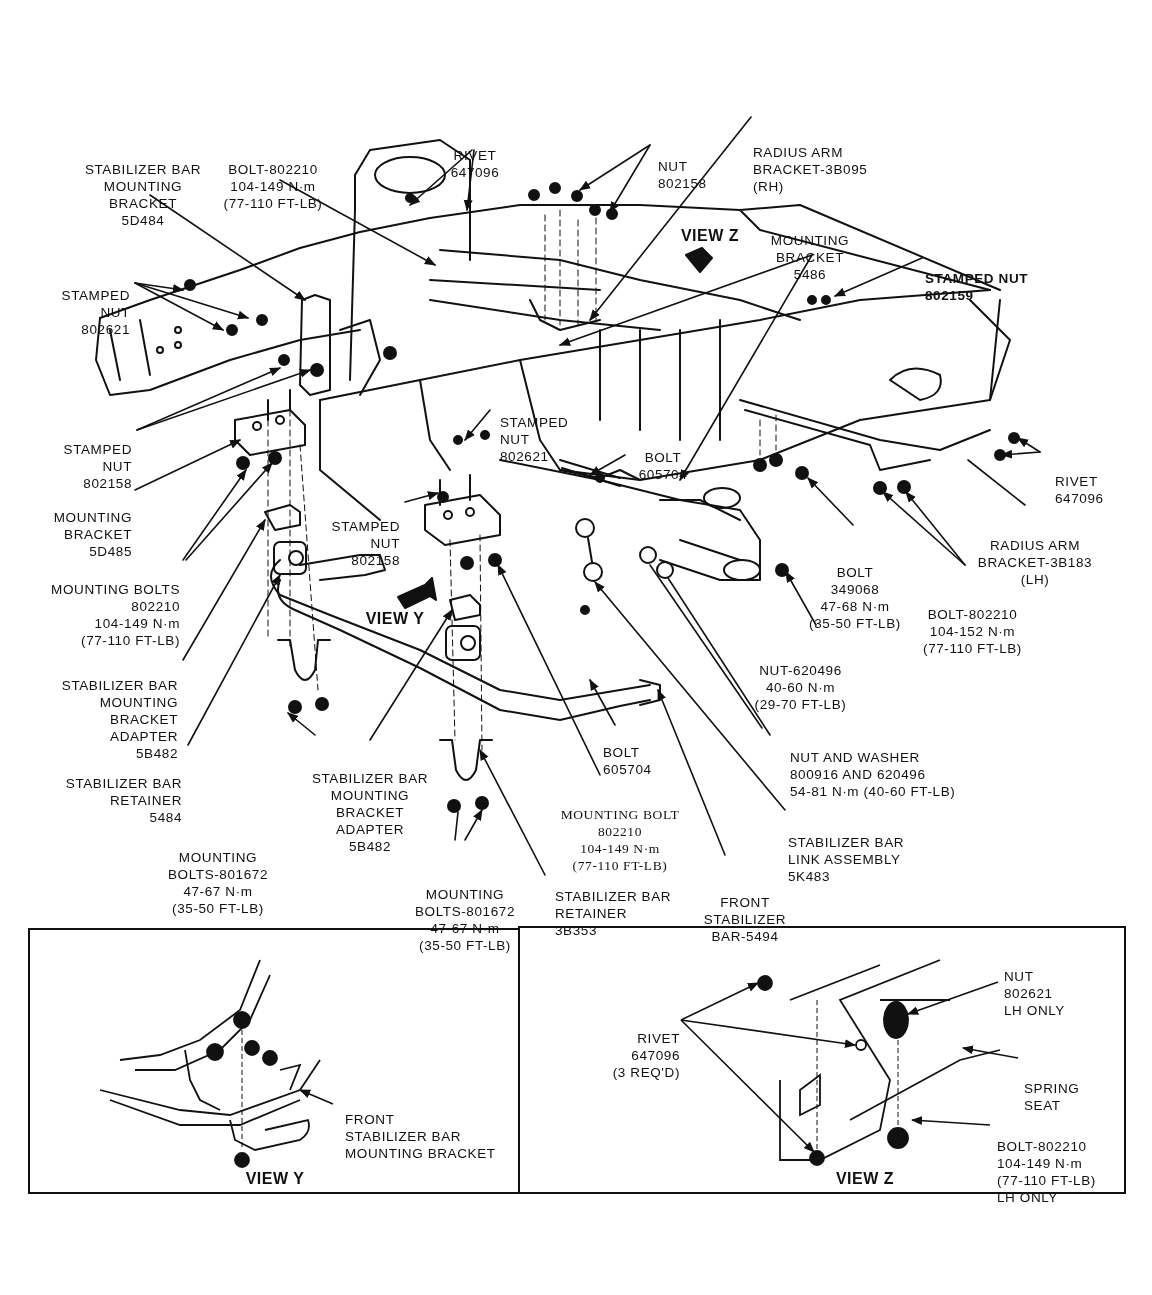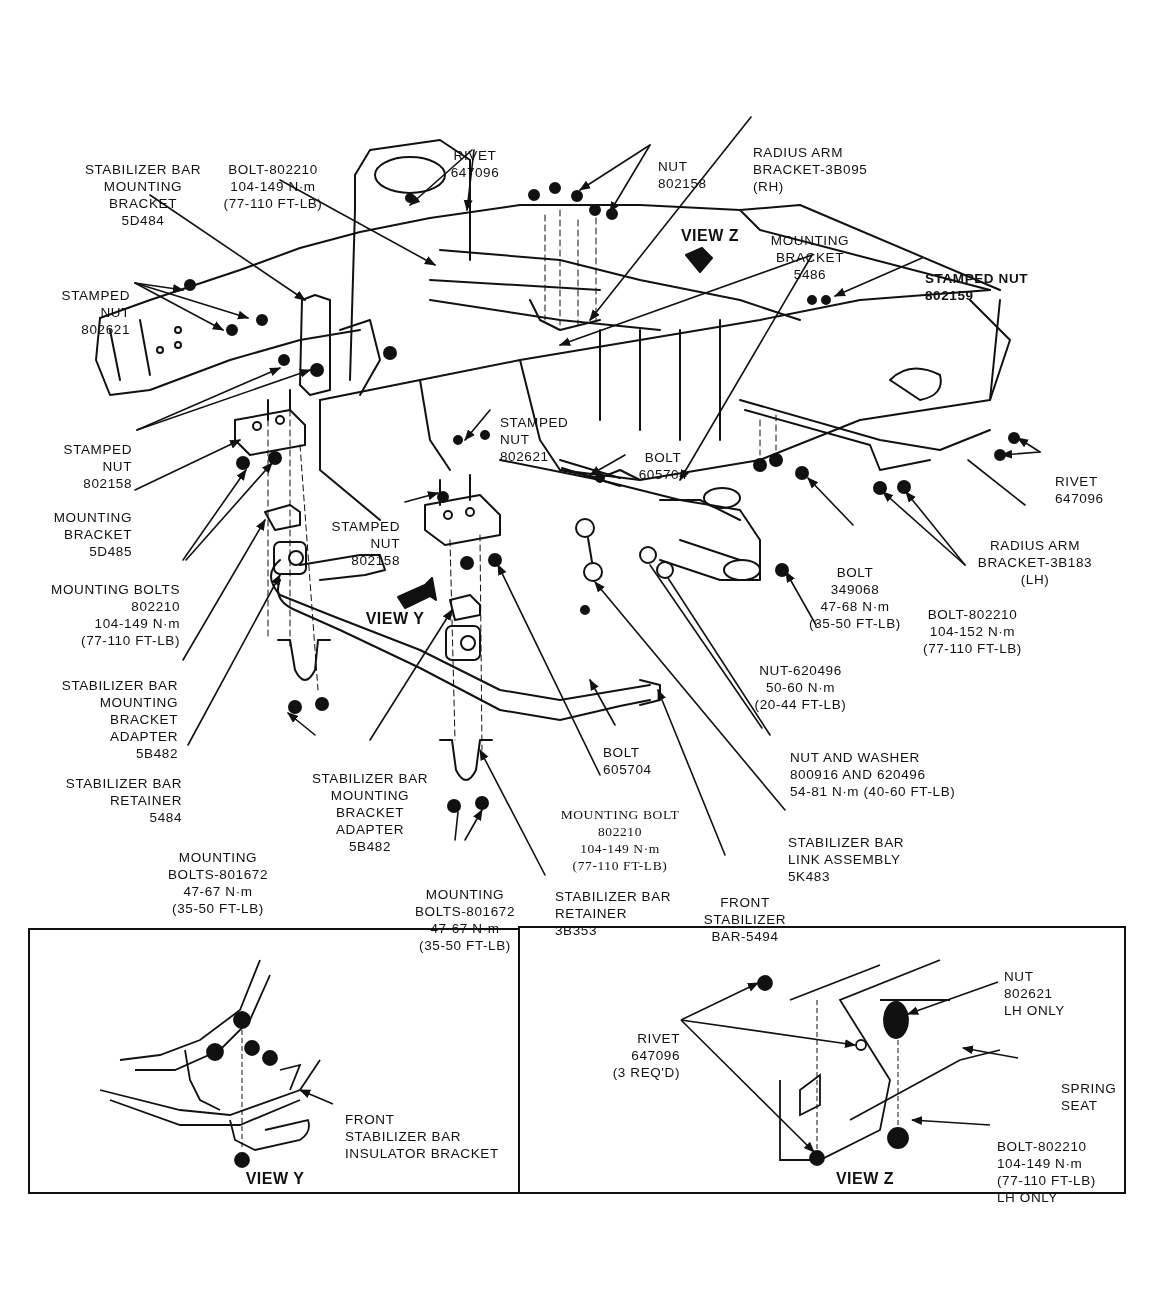--- a/index.html
+++ b/index.html
@@ -293,21 +293,21 @@
   <span>BOLT</span><span>349068</span><span>47-68 N·m</span><span>(35-50 FT-LB)</span>
 </div>
 <div class="lbl c" style="left:915px;top:572px;width:115px;">
   <span>BOLT-802210</span><span>104-152 N·m</span><span>(77-110 FT-LB)</span>
 </div>
 <div class="lbl r" style="left:30px;top:547px;width:150px;">
   <span>MOUNTING BOLTS</span><span>802210</span><span>104-149 N·m</span><span>(77-110 FT-LB)</span>
 </div>
 <div class="lbl c" style="left:365px;top:610px;width:60px;"><span class="view">VIEW Y</span></div>
 <div class="lbl c" style="left:748px;top:628px;width:105px;">
-  <span>NUT-620496</span><span>50-60 N·m</span><span>(20-44 FT-LB)</span>
+  <span>NUT-620496</span><span>40-60 N·m</span><span>(29-70 FT-LB)</span>
 </div>
 <div class="lbl r" style="left:30px;top:643px;width:148px;">
   <span>STABILIZER BAR</span><span>MOUNTING</span><span>BRACKET</span><span>ADAPTER</span><span>5B482</span>
 </div>
 <div class="lbl l" style="left:603px;top:710px;">
   <span>BOLT</span><span>605704</span>
 </div>
 <div class="lbl l" style="left:790px;top:715px;">
   <span>NUT AND WASHER</span><span>800916 AND 620496</span><span>54-81 N·m (40-60 FT-LB)</span>
 </div>
@@ -330,29 +330,29 @@
   <span>MOUNTING</span><span>BOLTS-801672</span><span>47-67 N·m</span><span>(35-50 FT-LB)</span>
 </div>
 <div class="lbl l" style="left:555px;top:854px;">
   <span>STABILIZER BAR</span><span>RETAINER</span><span>3B353</span>
 </div>
 <div class="lbl c" style="left:695px;top:860px;width:100px;">
   <span>FRONT</span><span>STABILIZER</span><span>BAR-5494</span>
 </div>
 
 <div class="lbl l" style="left:345px;top:1077px;">
-  <span>FRONT</span><span>STABILIZER BAR</span><span>INSULATOR BRACKET</span>
+  <span>FRONT</span><span>STABILIZER BAR</span><span>MOUNTING BRACKET</span>
 </div>
 <div class="lbl c" style="left:235px;top:1170px;width:80px;"><span class="view">VIEW Y</span></div>
 
 <div class="lbl l" style="left:1004px;top:934px;">
   <span>NUT</span><span>802621</span><span>LH ONLY</span>
 </div>
 <div class="lbl r" style="left:600px;top:996px;width:80px;">
   <span>RIVET</span><span>647096</span><span>(3 REQ'D)</span>
 </div>
-<div class="lbl l" style="left:1024px;top:1046px;margin-left:37px;">
+<div class="lbl l" style="left:1024px;top:1046px;">
   <span>SPRING</span><span>SEAT</span>
 </div>
 <div class="lbl l" style="left:997px;top:1104px;">
   <span>BOLT-802210</span><span>104-149 N·m</span><span>(77-110 FT-LB)</span><span>LH ONLY</span>
 </div>
 <div class="lbl c" style="left:825px;top:1170px;width:80px;"><span class="view">VIEW Z</span></div>
 
 </body></html>

